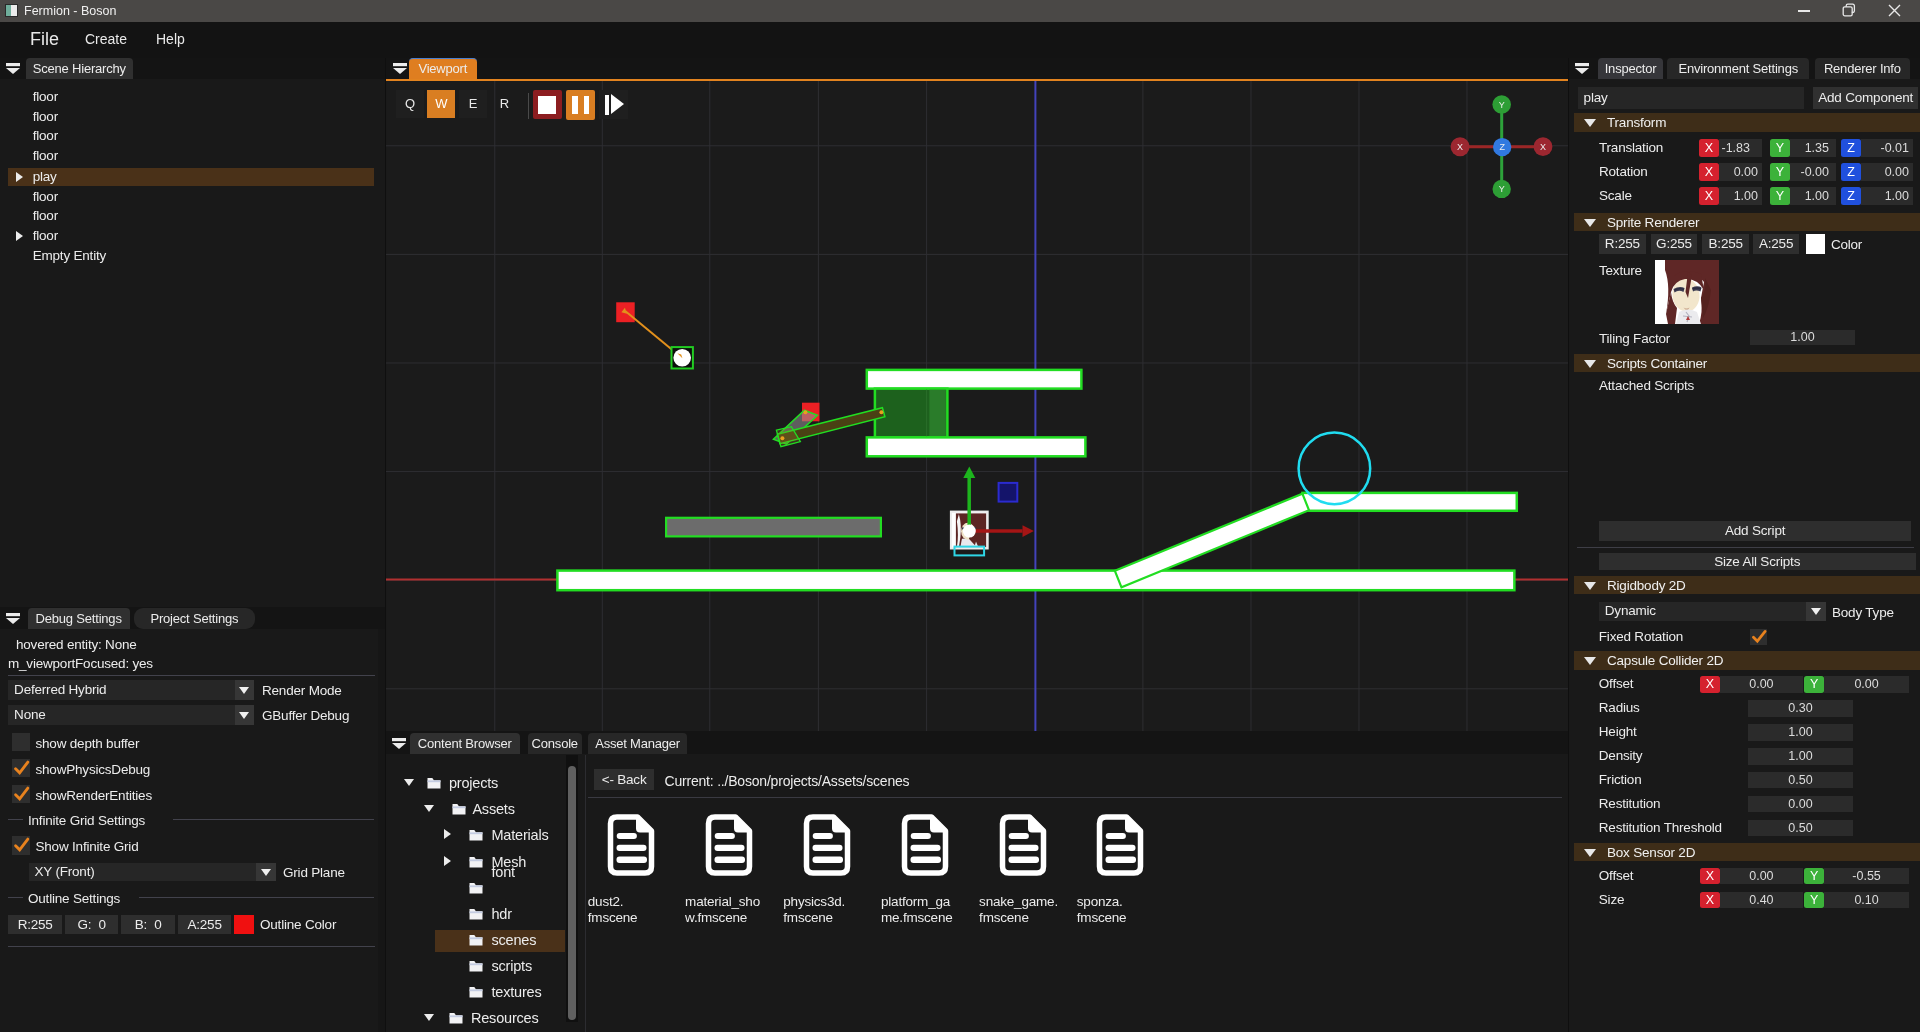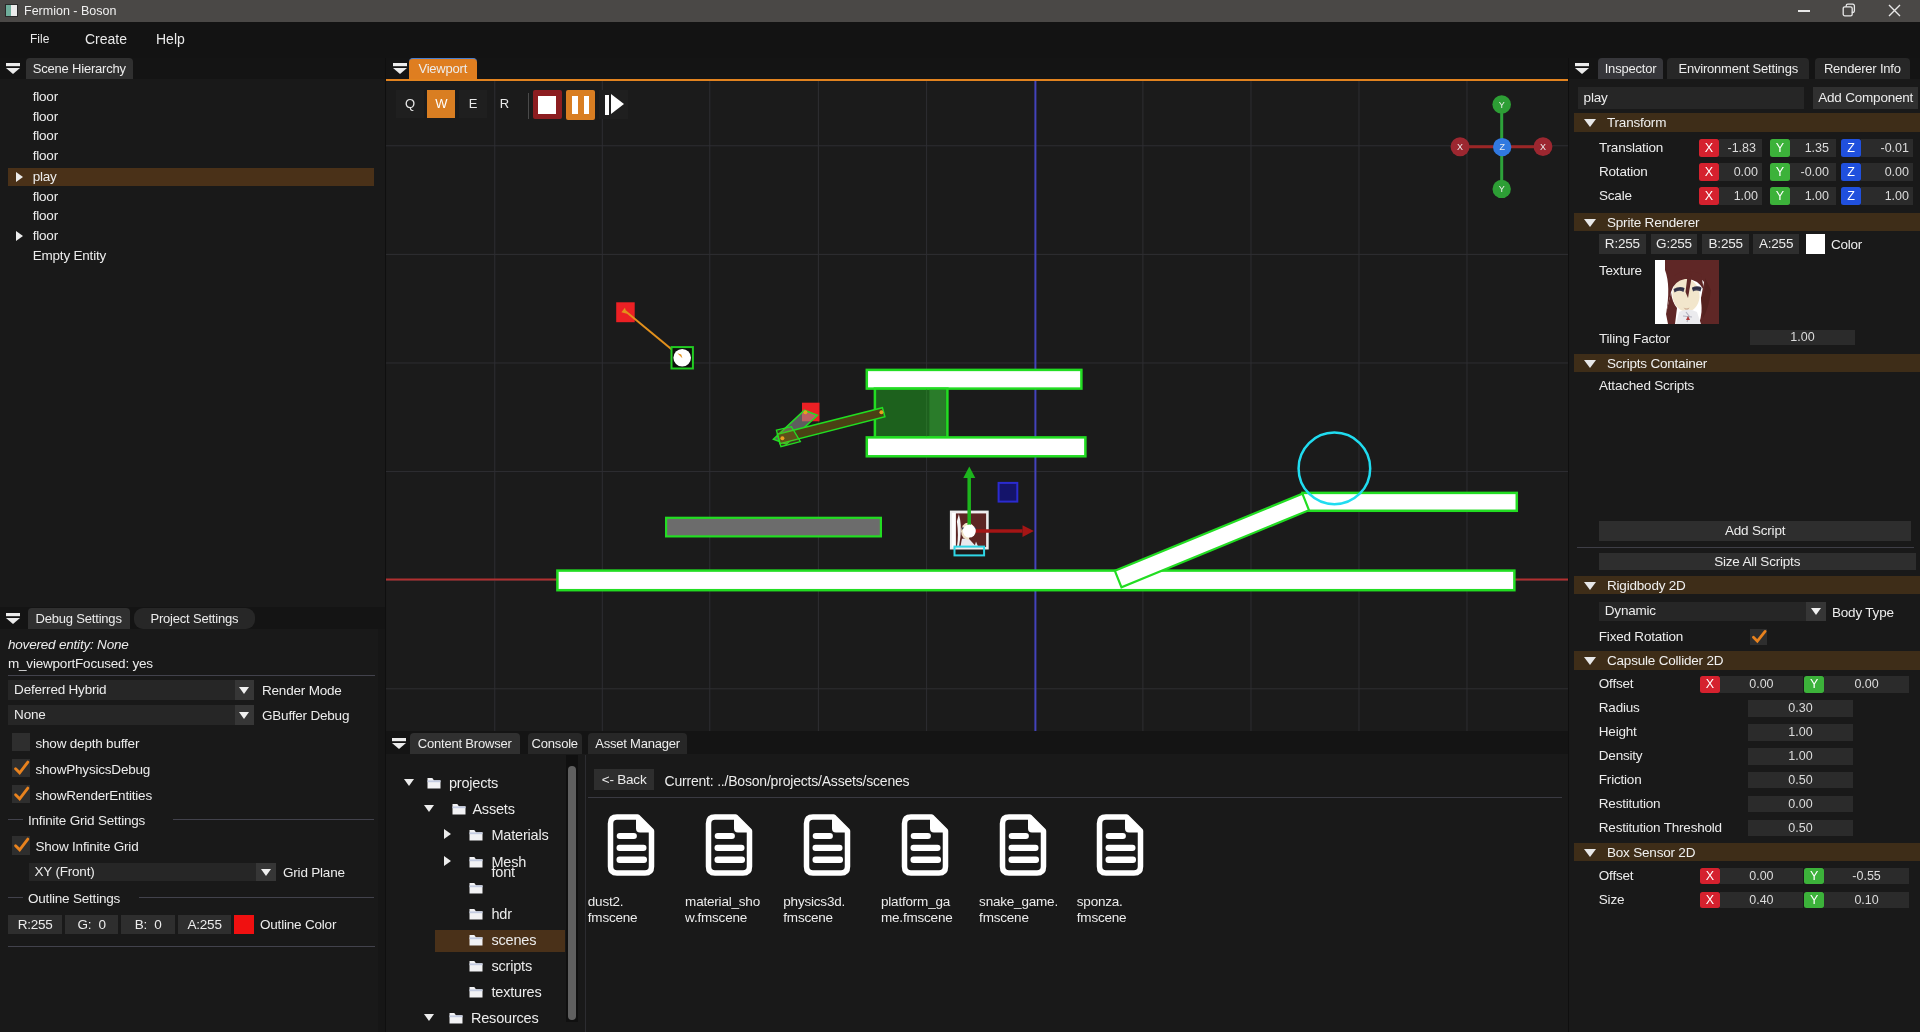--- a/index.html
+++ b/index.html
@@ -57,21 +57,21 @@
   <svg class="a" style="left:1842px;top:3px" width="14" height="14" viewBox="0 0 14 14">
     <rect x="1.2" y="3.8" width="9" height="9" rx="1.6" fill="none" stroke="#e8e8e8" stroke-width="1.3"></rect>
     <path d="M4.2 3.8 v-1 a1.6 1.6 0 0 1 1.6-1.6 h5 a1.6 1.6 0 0 1 1.6 1.6 v5 a1.6 1.6 0 0 1-1.6 1.6 h-1" fill="none" stroke="#e8e8e8" stroke-width="1.3"></path>
   </svg>
   <svg class="a" style="left:1888px;top:4px" width="13" height="13" viewBox="0 0 13 13">
     <path d="M1 1 L12 12 M12 1 L1 12" stroke="#e8e8e8" stroke-width="1.4"></path>
   </svg>
 </div>
 
 <div class="a" style="left:0;top:22px;width:1920px;height:35.5px;background:#131313;">
-  <div class="a" style="left:30px;top:0;height:35px;line-height:35px;font-size:12px;">File</div>
+  <div class="a" style="left:30px;top:0;height:35px;line-height:35px;font-size:18px;">File</div>
   <div class="a" style="left:85px;top:0;height:35px;line-height:35px;font-size:14px;">Create</div>
   <div class="a" style="left:156px;top:0;height:35px;line-height:35px;font-size:14px;">Help</div>
 </div>
 
 <div class="a" id="hier" style="left:0;top:57.5px;width:384.5px;height:549.5px;background:#191919;">
   <div class="a" style="left:0;top:0;width:100%;height:21.5px;background:#141414;"></div>
   <svg class="a" style="left:6px;top:5.5px" width="14" height="11" viewBox="0 0 14 11">
     <rect x="0" y="0" width="14" height="3.2" fill="#ececec"></rect>
       <path d="M0 5 h14 l-7 6 z" fill="#ececec"></path>
   </svg>
@@ -91,21 +91,21 @@
 </div>
 
 <div class="a" id="debug" style="left:0;top:607px;width:384.5px;height:425px;background:#191919;">
   <div class="a" style="left:0;top:0;width:100%;height:21.5px;background:#141414;"></div>
   <svg class="a" style="left:6.3px;top:5.5px" width="14" height="11" viewBox="0 0 14 11">
     <rect x="0" y="0" width="14" height="3.2" fill="#ececec"></rect>
       <path d="M0 5 h14 l-7 6 z" fill="#ececec"></path>
   </svg>
   <div class="tab t-on" style="left:27.6px;top:0.5px;width:102.1px;">Debug Settings</div>
   <div class="tab t-off" style="left:133.9px;top:0.5px;width:121px;border-radius:9px;">Project Settings</div>
-  <div class="lbl" style="left:8px;top:29.5px;font-style:italic;">hovered entity: None</div>
+  <div class="lbl" style="left:16px;top:29.5px;">hovered entity: None</div>
   <div class="lbl" style="left:8px;top:49.3px;text-align:right;">m_viewportFocused: yes</div>
   <div class="sep" style="left:8px;top:67.5px;width:367px;"></div>
   <div class="dd" style="left:8.1px;top:73.1px;width:246.4px;height:19.7px;">
     <div class="tx" style="line-height:19.7px;">Deferred Hybrid</div>
       <div class="ar" style="width:19.9px;"></div>
   </div>
   <div class="lbl" style="left:262px;top:76.2px;">Render Mode</div>
   <div class="dd" style="left:8.1px;top:98.1px;width:246.4px;height:19.7px;">
     <div class="tx" style="line-height:19.7px;">None</div>
       <div class="ar" style="width:19.9px;"></div>
@@ -359,21 +359,21 @@
   <div class="tab t-on" style="left:28.8px;top:0.5px;width:65.5px;background:#36363a;">Inspector</div>
   <div class="tab t-off" style="left:98px;top:0.5px;width:142.4px;">Environment Settings</div>
   <div class="tab t-off" style="left:245.5px;top:0.5px;width:95.7px;">Renderer Info</div>
   <div class="a" style="left:8.6px;top:29.4px;width:226.8px;height:21.9px;background:#262626;">
     <div class="lbl" style="left:6px;top:3.3px;">play</div>
   </div>
   <div class="btn" style="left:244.2px;top:29.4px;width:105px;height:21.9px;line-height:21.9px;background:#303030;">Add Component</div>
   <div class="hdr" style="top:55.9px;"><i></i><span>Transform</span></div>
   <div class="lbl" style="left:30px;top:82.5px;">Translation</div>
   <div class="badge" style="left:130px;top:81px;width:20px;height:18px;line-height:18px;background:#d5212e;">X</div>
-  <div class="fld" style="left:150px;top:81px;width:43px;height:18px;line-height:18px;text-align:right;padding-right:6px;">-1.83</div>
+  <div class="fld" style="left:150px;top:81px;width:43px;height:18px;line-height:18px;text-align:right;padding-right:12px;">-1.83</div>
   <div class="badge" style="left:201px;top:81px;width:20px;height:18px;line-height:18px;background:#3cb23a;">Y</div>
   <div class="fld" style="left:221px;top:81px;width:46px;height:18px;line-height:18px;text-align:right;padding-right:7px;">1.35</div>
   <div class="badge" style="left:272px;top:81px;width:20px;height:18px;line-height:18px;background:#2050dd;">Z</div>
   <div class="fld" style="left:292px;top:81px;width:52px;height:18px;line-height:18px;text-align:right;padding-right:4px;">-0.01</div>
   <div class="lbl" style="left:30px;top:106.5px;">Rotation</div>
   <div class="badge" style="left:130px;top:105px;width:20px;height:18px;line-height:18px;background:#d5212e;">X</div>
   <div class="fld" style="left:150px;top:105px;width:43px;height:18px;line-height:18px;text-align:right;padding-right:4px;">0.00</div>
   <div class="badge" style="left:201px;top:105px;width:20px;height:18px;line-height:18px;background:#3cb23a;">Y</div>
   <div class="fld" style="left:221px;top:105px;width:46px;height:18px;line-height:18px;text-align:right;padding-right:7px;">-0.00</div>
   <div class="badge" style="left:272px;top:105px;width:20px;height:18px;line-height:18px;background:#2050dd;">Z</div>

